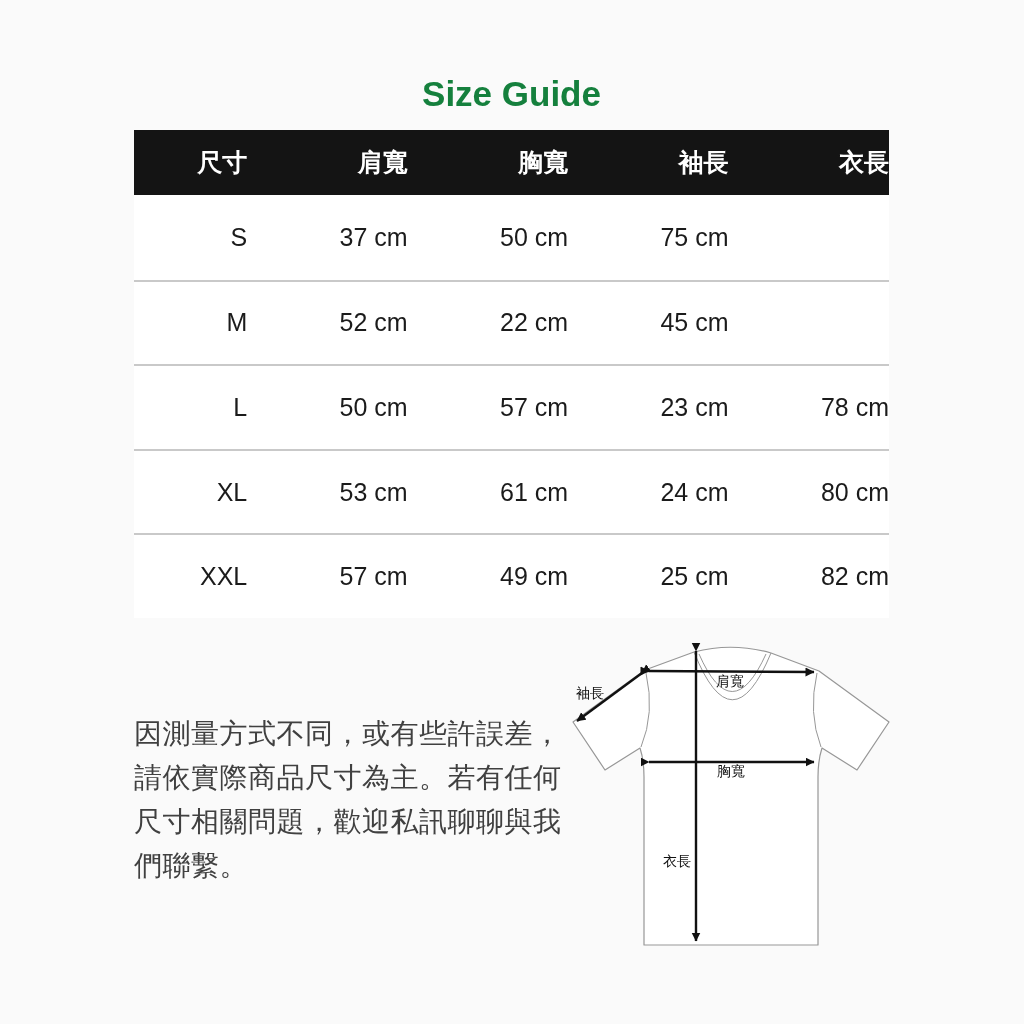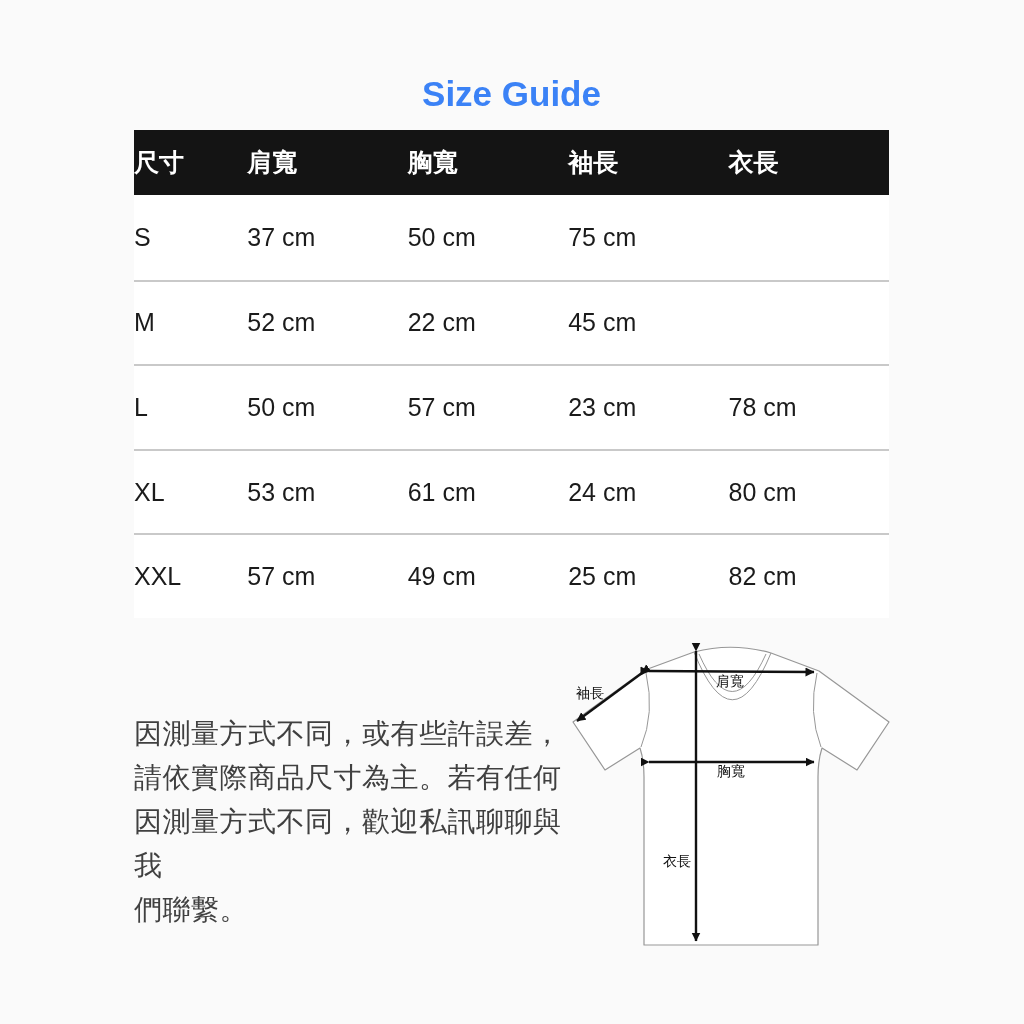--- a/index.html
+++ b/index.html
@@ -8,36 +8,36 @@
     position:relative;
     width:1024px; height:1024px;
     background:#fafafa;
     font-family:"Liberation Sans","DejaVu Sans",sans-serif;
     color:#161616;
     overflow:hidden;
   }
   .title {
     position:absolute; top:74px; left:134px; width:755px;
     text-align:center;
-    font-size:35px; font-weight:bold; color:#3b82f6;
+    font-size:35px; font-weight:bold; color:#15803d;
   }
   .size-table {
     position:absolute; left:134px; top:130px; width:755px;
   }
   .thead {
     display:flex; height:65px; align-items:center;
     background:#141414; color:#ffffff;
     font-weight:bold; font-size:25px;
   }
   .tr {
     display:flex; height:84.6px; align-items:center;
     background:#ffffff; font-size:25px; color:#1b1b1b;
   }
   .tr + .tr { border-top:2px solid #c9c9c9; }
-  .th, .td { text-align:left; }
+  .th, .td { text-align:right; }
   .col-size { width:15%; }
   .col-val  { width:21.25%; }
   .note {
     position:absolute; left:134px; top:712px; width:440px;
     font-size:28px; line-height:44px; color:#404040;
     letter-spacing:0.5px;
   }
   .diagram {
     position:absolute; left:555px; top:635px; width:350px; height:330px;
   }
@@ -101,21 +101,21 @@
       <div class="td col-val">57 cm</div>
       <div class="td col-val">49 cm</div>
       <div class="td col-val">25 cm</div>
       <div class="td col-val">82 cm</div>
     </div>
   </div>
 
   <div class="note">
     <div>因測量方式不同，或有些許誤差，</div>
     <div>請依實際商品尺寸為主。若有任何</div>
-    <div>因測量方式不同，歡迎私訊聊聊與我</div>
+    <div>尺寸相關問題，歡迎私訊聊聊與我</div>
     <div>們聯繫。</div>
   </div>
 
   <div class="diagram">
     <svg viewBox="0 0 350 330" xmlns="http://www.w3.org/2000/svg">
       <defs>
         <marker id="ah" markerUnits="userSpaceOnUse" markerWidth="11" markerHeight="11" refX="8.5" refY="4.5" orient="auto">
           <path d="M0,0 L9,4.5 L0,9 Z" fill="#111111"></path>
         </marker>
       </defs>

